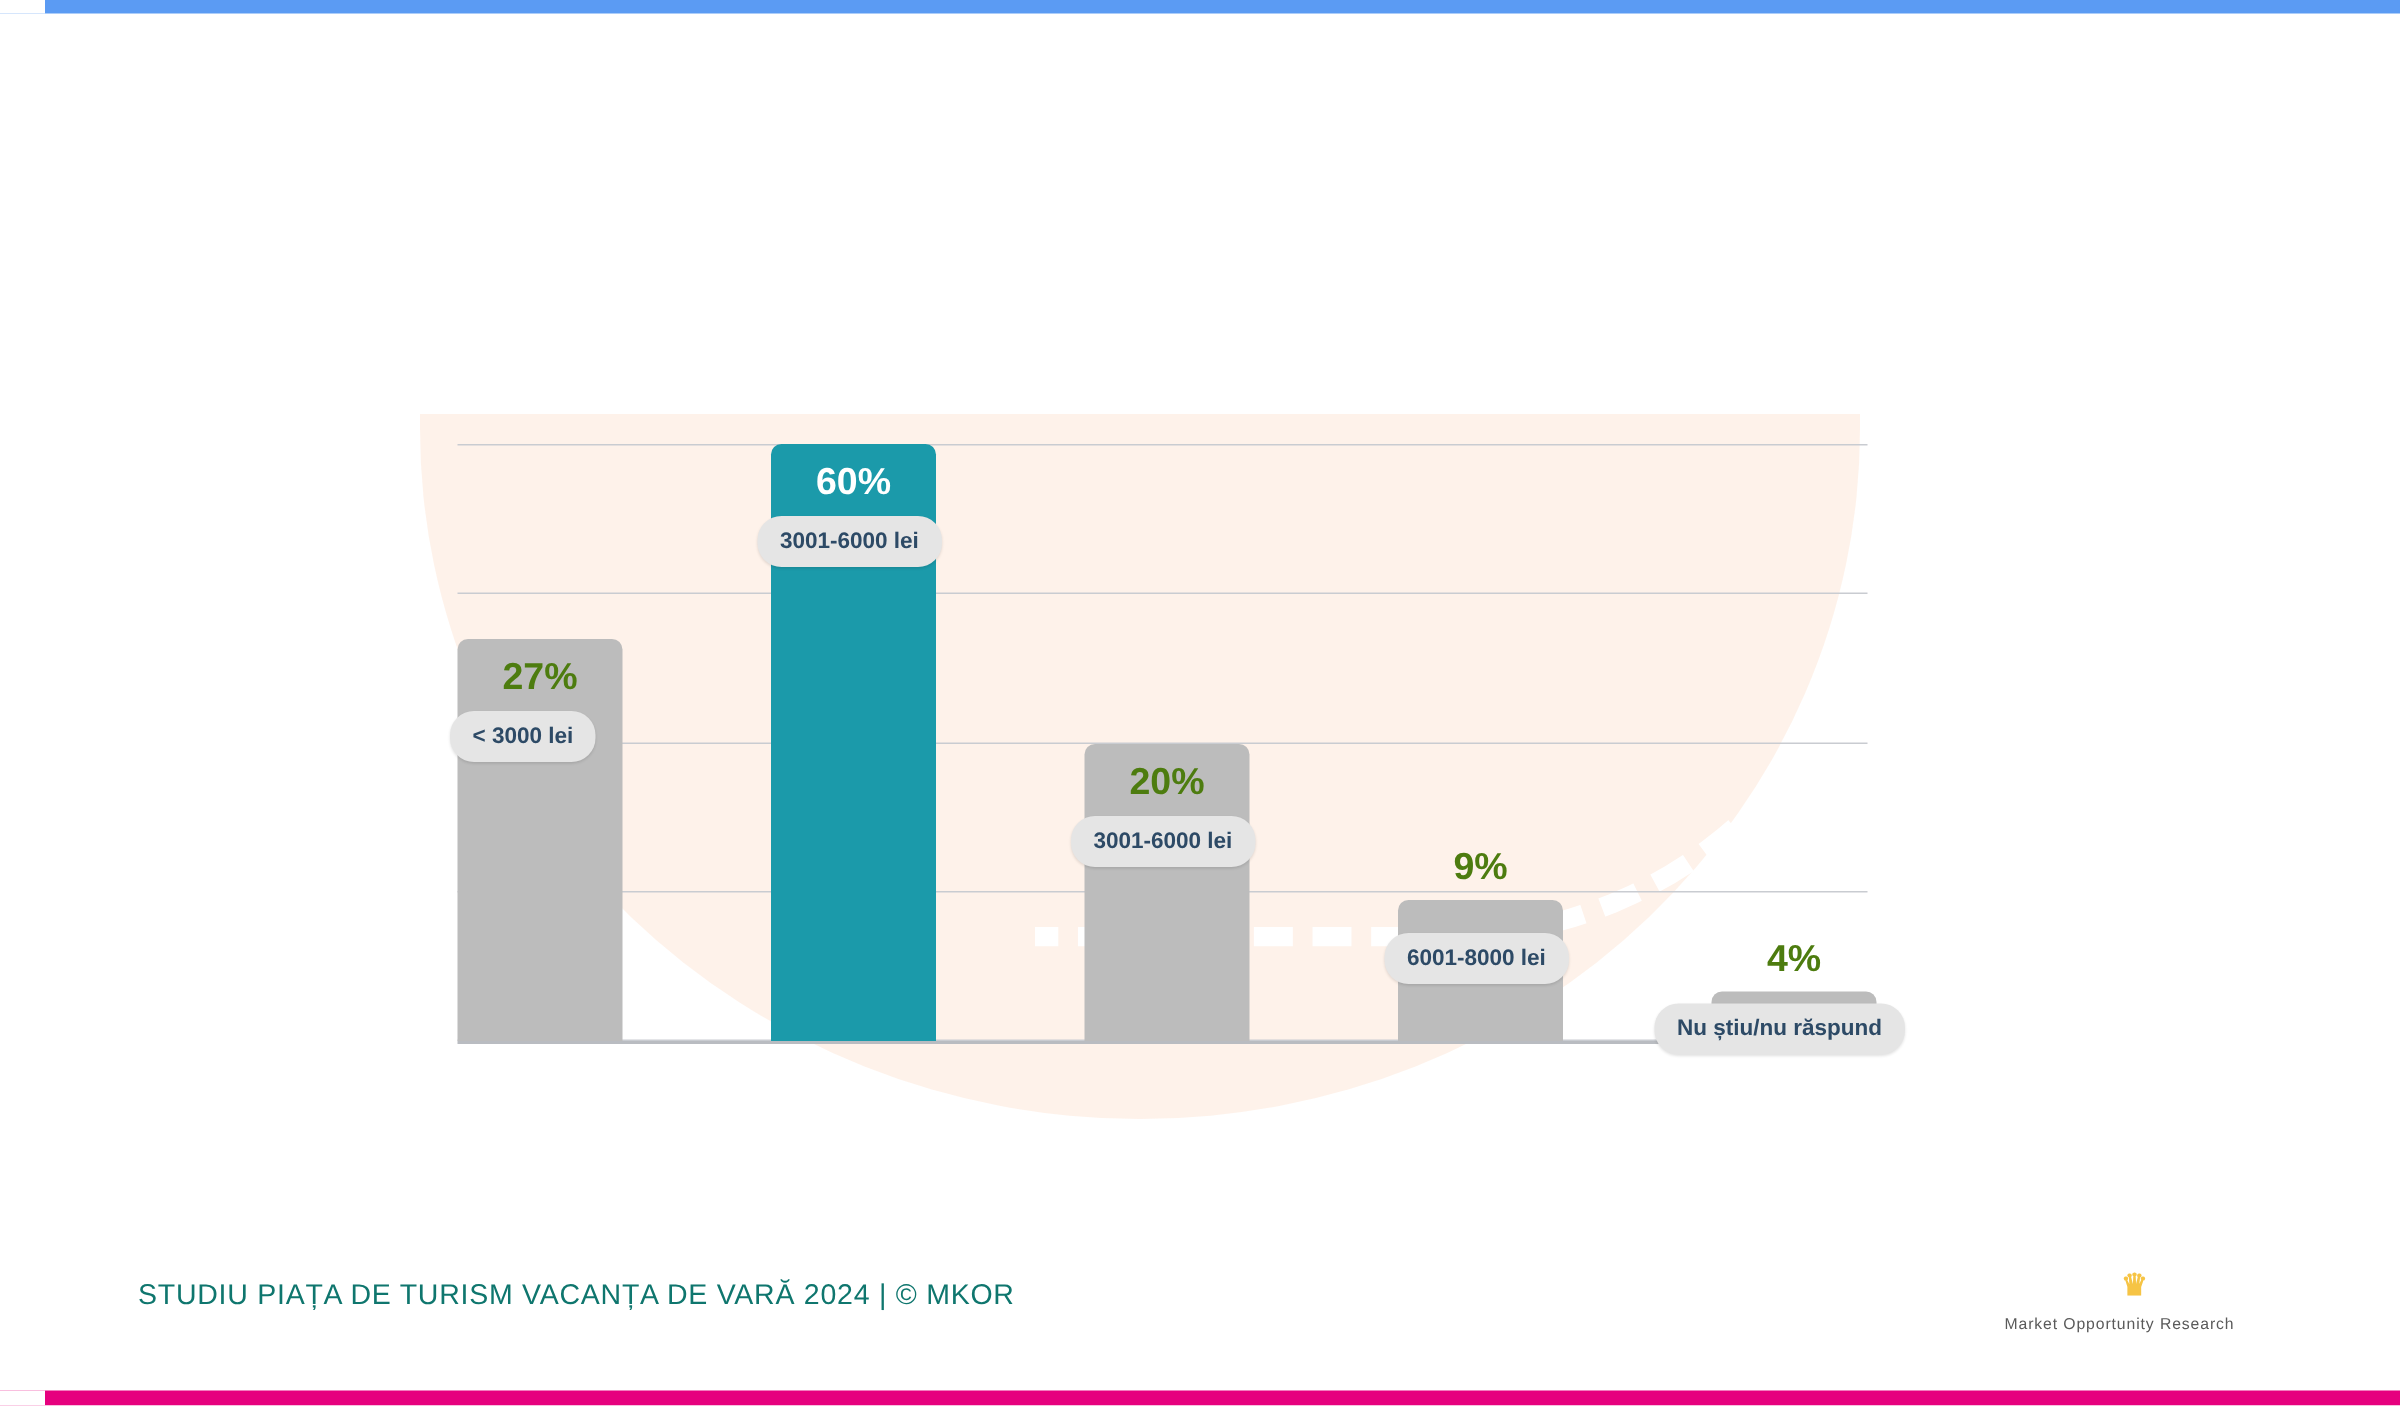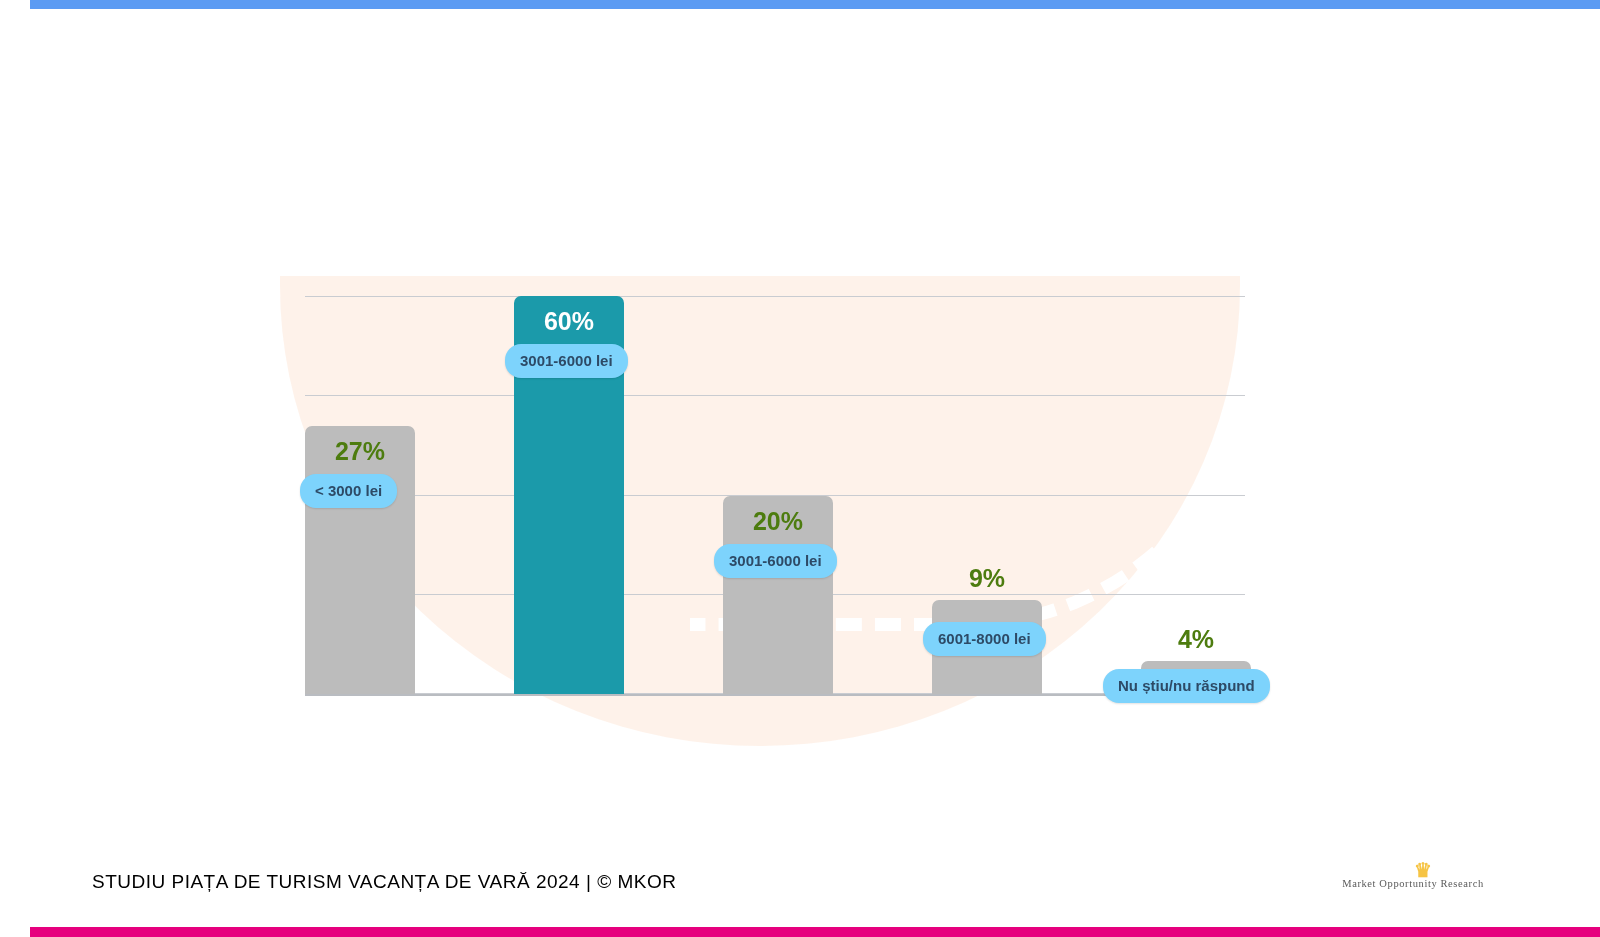--- a/index.html
+++ b/index.html
@@ -147,36 +147,36 @@
   }
   .bar-value.on-bar {
     color: #4d7c0f;
   }
   .bar-value.on-bar-light {
     color: #ffffff;
     margin-top: 43px;
   }
   .pill {
     position: absolute;
-    background: #7dd3fc;
+    background: #e5e5e5;
     color: #2d4a66;
     font-size: 15px;
     font-weight: bold;
     padding: 8px 15px 9px;
     border-radius: 16px;
     white-space: nowrap;
     box-shadow: 0 1px 2px rgba(0,0,0,0.12);
   }
 
   .footer-text {
     position: absolute;
     left: 92px;
-    bottom: 44px;
+    bottom: 62px;
     font-size: 19px;
-    color: #000000;
+    color: #0f766e;
     letter-spacing: 0.5px;
   }
 
   .logo {
     position: absolute;
     right: 92px;
     bottom: 48px;
     width: 190px;
     text-align: center;
   }
@@ -189,25 +189,24 @@
     position: relative;
   }
   .crown {
     position: absolute;
     top: -17px;
     left: 96px;
     color: #f6c445;
     font-size: 20px;
   }
   .logo-sub {
-    margin-top: 1px;
+    margin-top: 13px;
     font-size: 10.5px;
     color: #5a5a5a;
     letter-spacing: 0.6px;
-    font-family: Liberation Serif, serif;
   }
 </style>
 </head>
 <body>
 
 <div class="slide">
 
   <div class="top-bar"></div>
   <div class="top-bar-left"></div>
 

